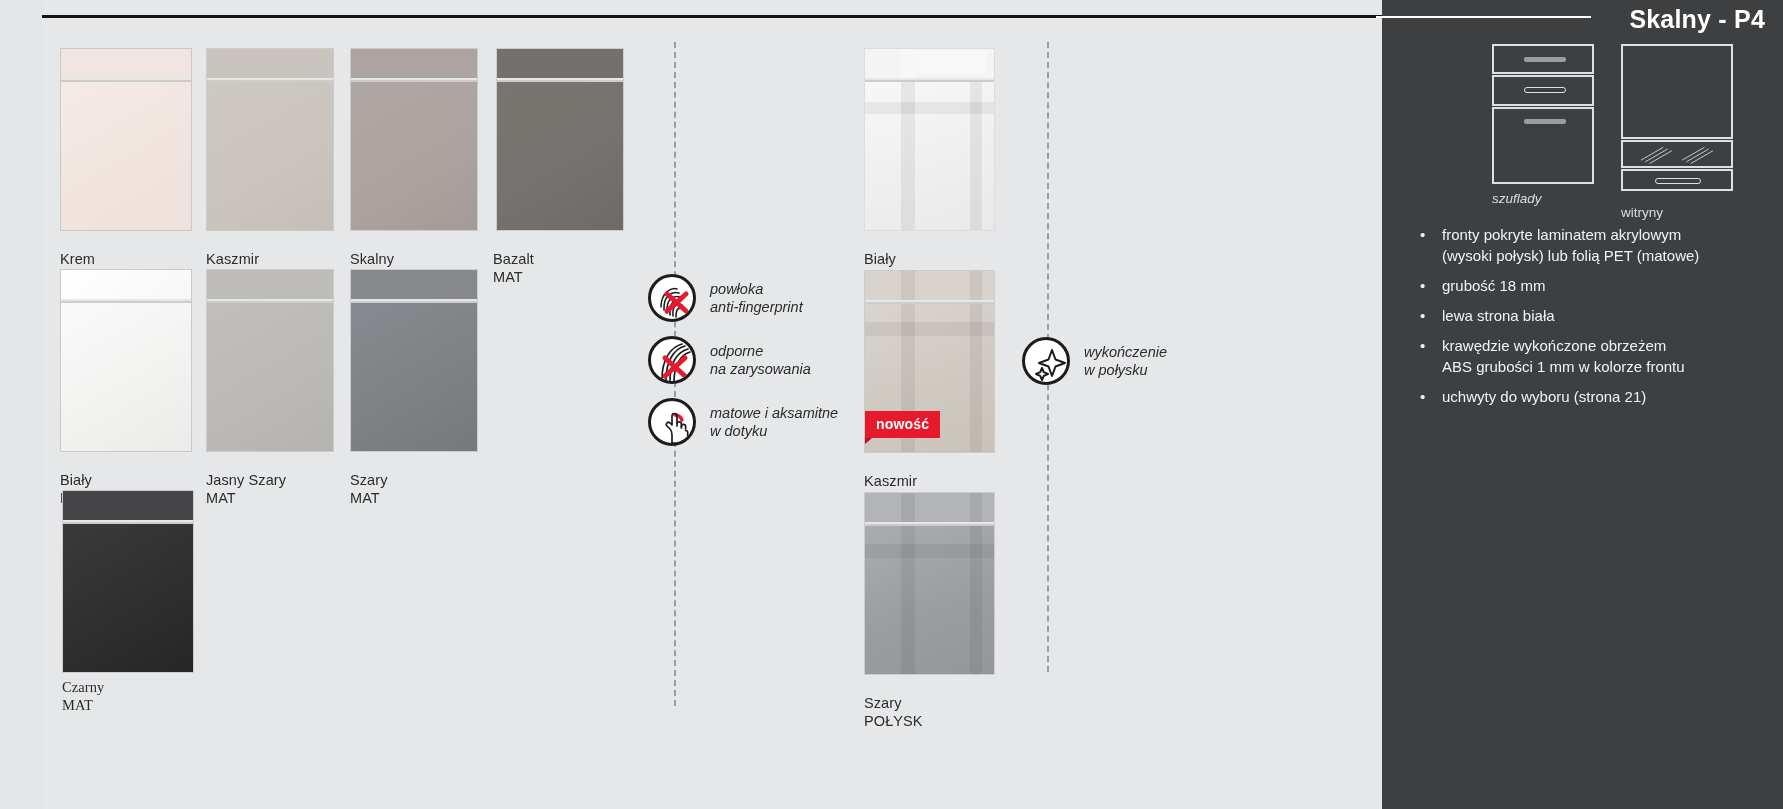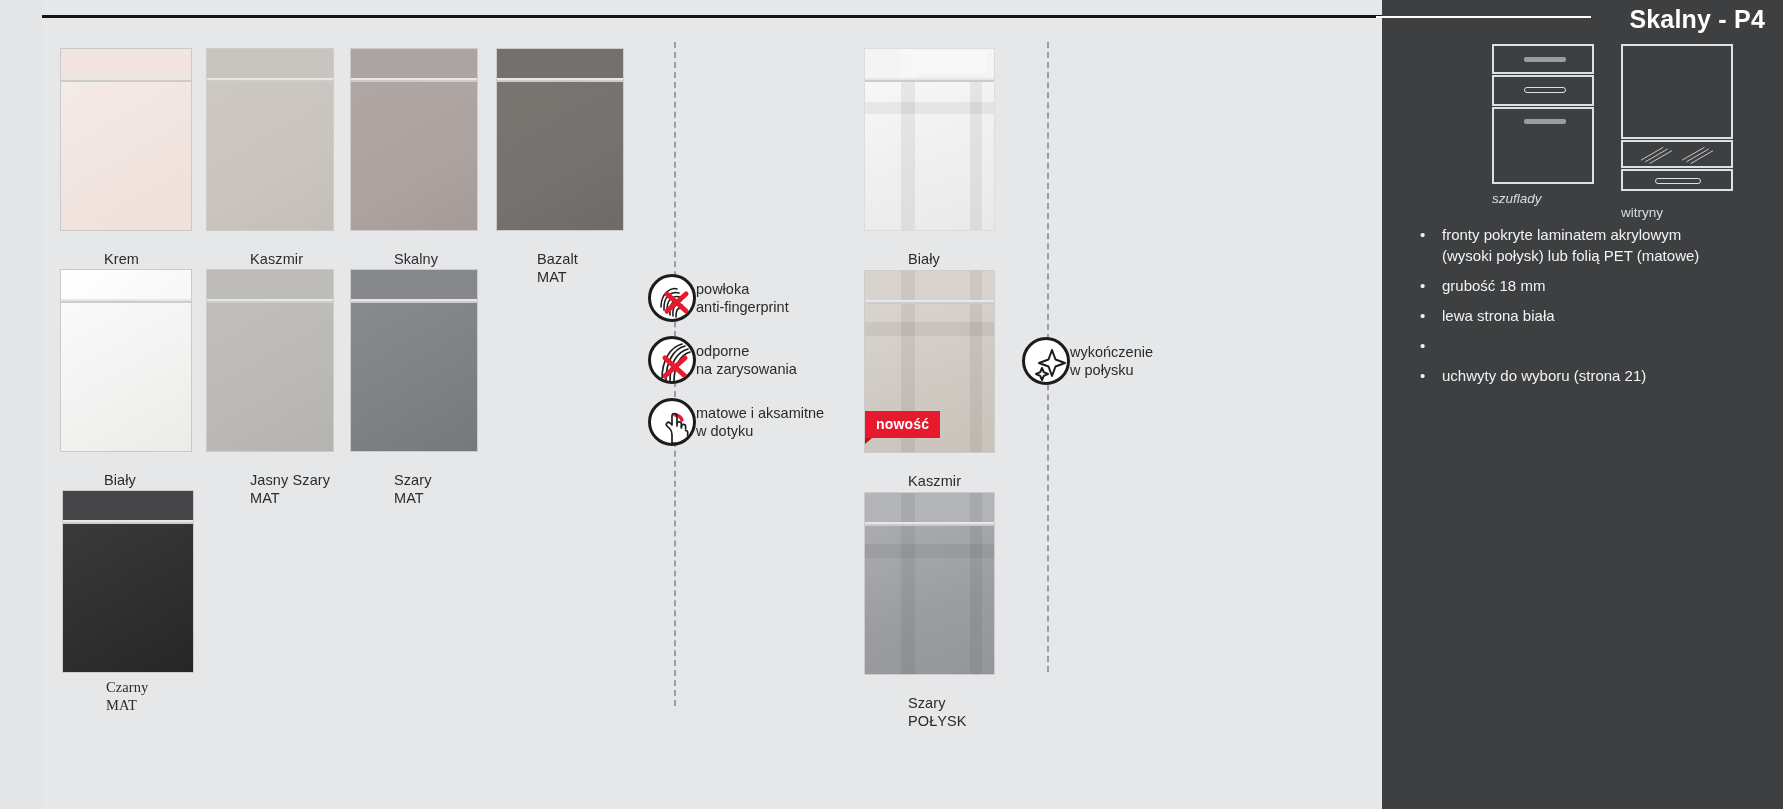--- a/index.html
+++ b/index.html
@@ -46,21 +46,20 @@
   .front .door {
     position: absolute; left: 0; top: 33px; right: 0; bottom: 0;
   }
   .caption {
     position: absolute;
     font-size: 14.5px;
     line-height: 14.5px;
     color: #2b2b2b;
     white-space: pre-line;
     letter-spacing: 0.1px;
-    margin-left: 44px;
   }
   .caption .l2 { display: block; margin-top: 4px; }
 
   
   .gloss {
     position: absolute; inset: 0;
     overflow: hidden;
     pointer-events: none;
   }
   .gloss .vbar {
@@ -106,20 +105,22 @@
     position: absolute;
     width: 0;
     border-left: 2px dashed #9b9da0;
   }
 
   
   .feature {
     position: absolute;
     display: flex;
     align-items: center;
+    gap: 14px;
+    font-style: italic;
   }
   .feature .ficon {
     width: 48px; height: 48px;
     flex: 0 0 48px;
     border-radius: 50%;
     border: 3px solid #1c1c1c;
     background: #ffffff;
     position: relative;
     overflow: hidden;
   }
@@ -461,20 +462,22 @@
       <div class="bullet">
         <span class="dot">•</span>
         <span class="btext">grubość 18 mm</span>
       </div>
       <div class="bullet">
         <span class="dot">•</span>
         <span class="btext">lewa strona biała</span>
       </div>
       <div class="bullet">
         <span class="dot">•</span>
+        <span class="btext">krawędzie wykończone obrzeżem
+ABS grubości 1 mm w kolorze frontu</span>
       </div>
       <div class="bullet">
         <span class="dot">•</span>
         <span class="btext">uchwyty do wyboru (strona 21)</span>
       </div>
     </div>
   </div>
 
 </div>
 

